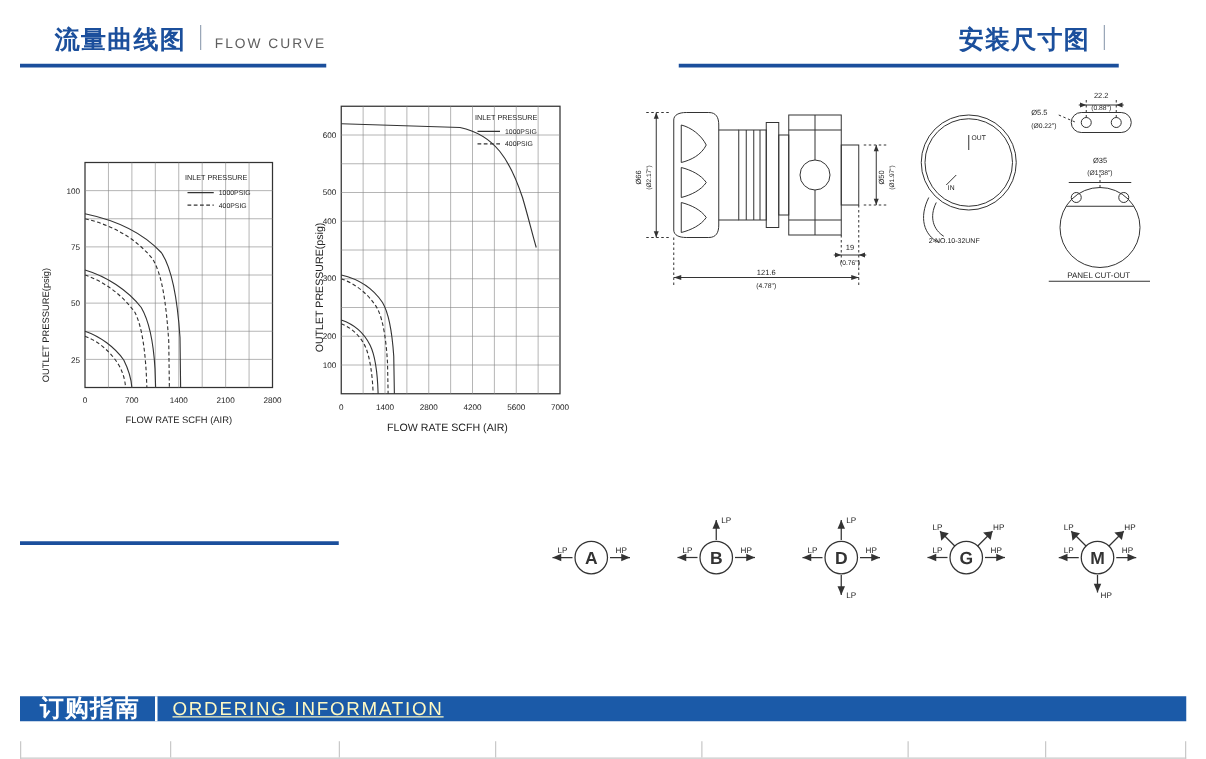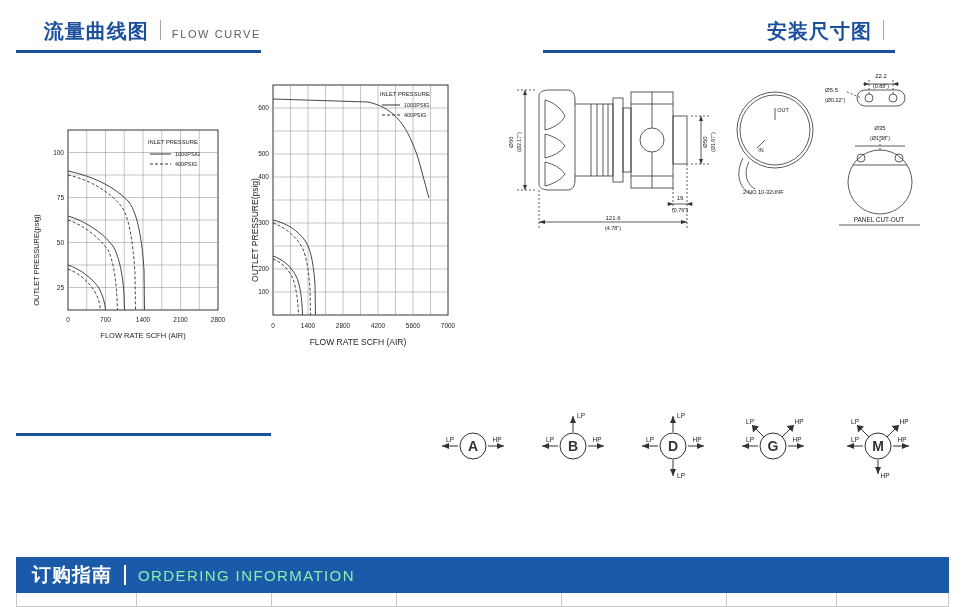--- a/index.html
+++ b/index.html
@@ -85,42 +85,43 @@
     width: 106px;
     height: 80px;
   }
 
   
   .order-bar {
     position: absolute;
     left: 16px;
     top: 557px;
     width: 933px;
-    height: 36px;
+    height: 20px;
     background: #1b5aa8;
     display: flex;
     align-items: center;
   }
   .order-bar .cn {
     color: #ffffff;
     font-size: 19px;
     font-weight: bold;
     letter-spacing: 1px;
     margin-left: 16px;
   }
   .order-bar .sep {
     width: 2px;
     height: 20px;
     background: #ffffff;
     margin: 0 12px;
   }
   .order-bar .en {
-    color: #86efac;
+    color: #fef9c3;
     font-size: 15px;
     letter-spacing: 1.4px;
+    text-decoration: underline;
   }
 
   .order-table {
     position: absolute;
     left: 16px;
     top: 593px;
     width: 933px;
     height: 14px;
     border-left: 1px solid #c9c9c9;
     border-right: 1px solid #c9c9c9;

